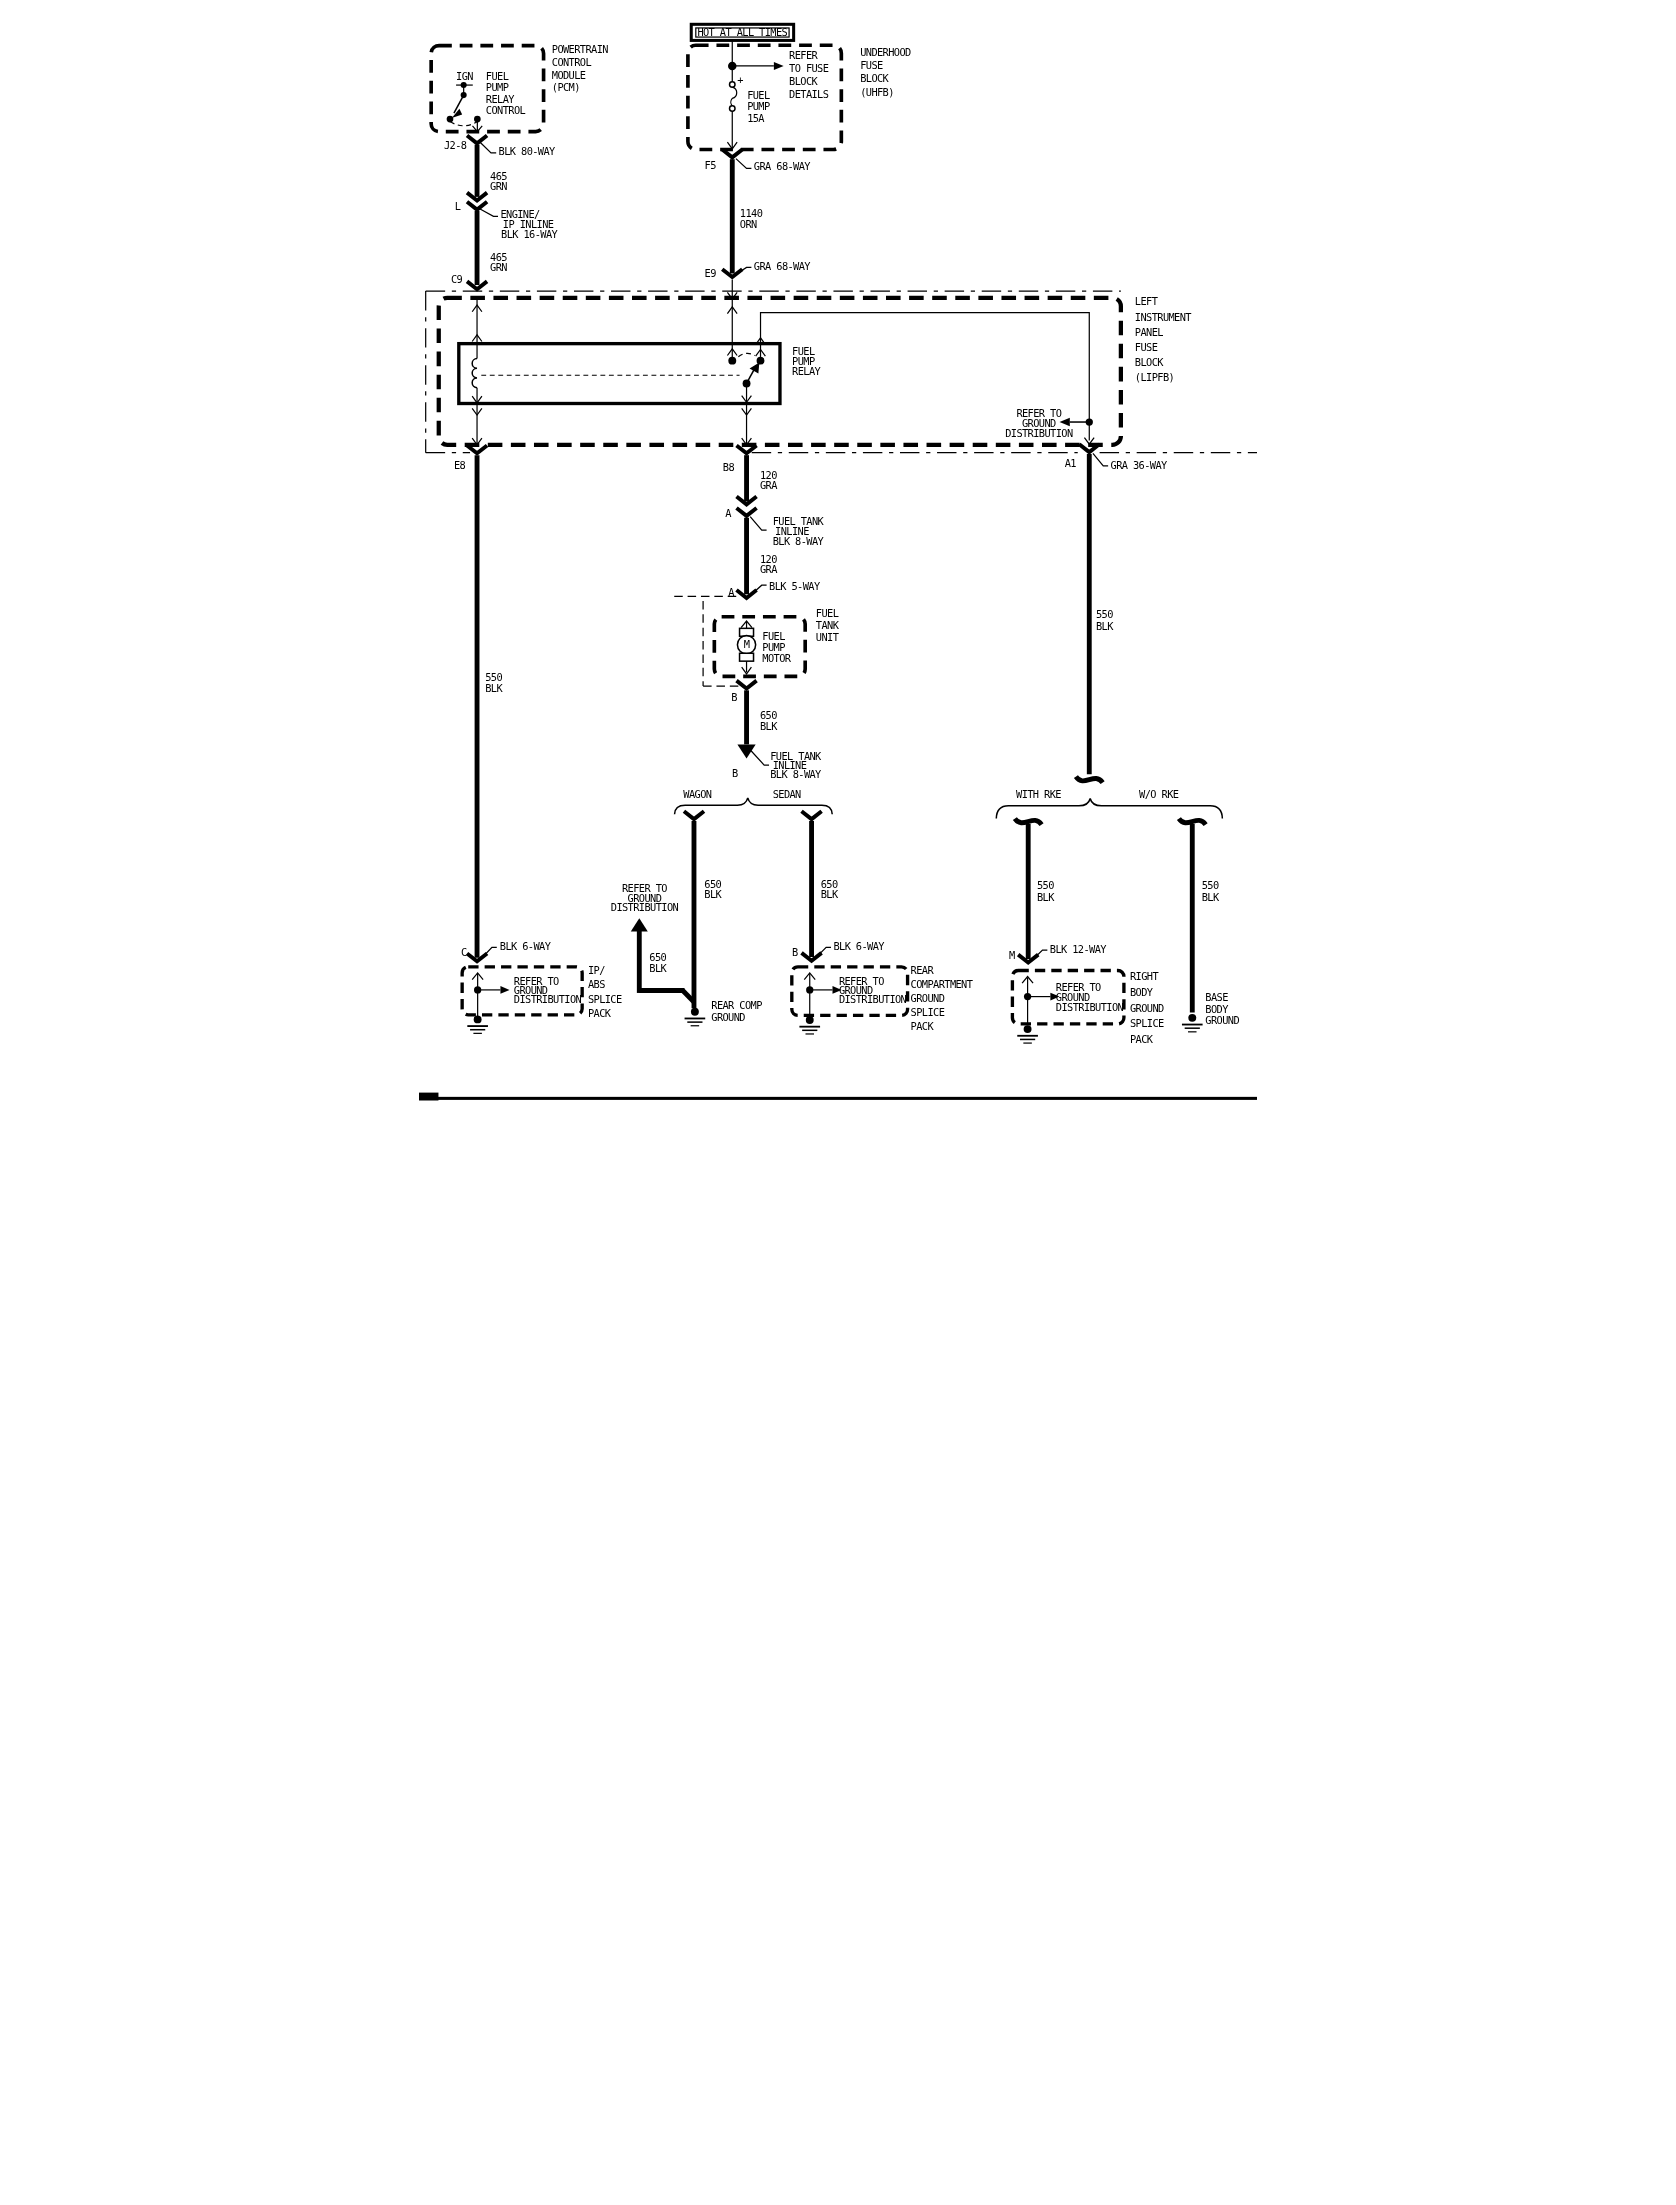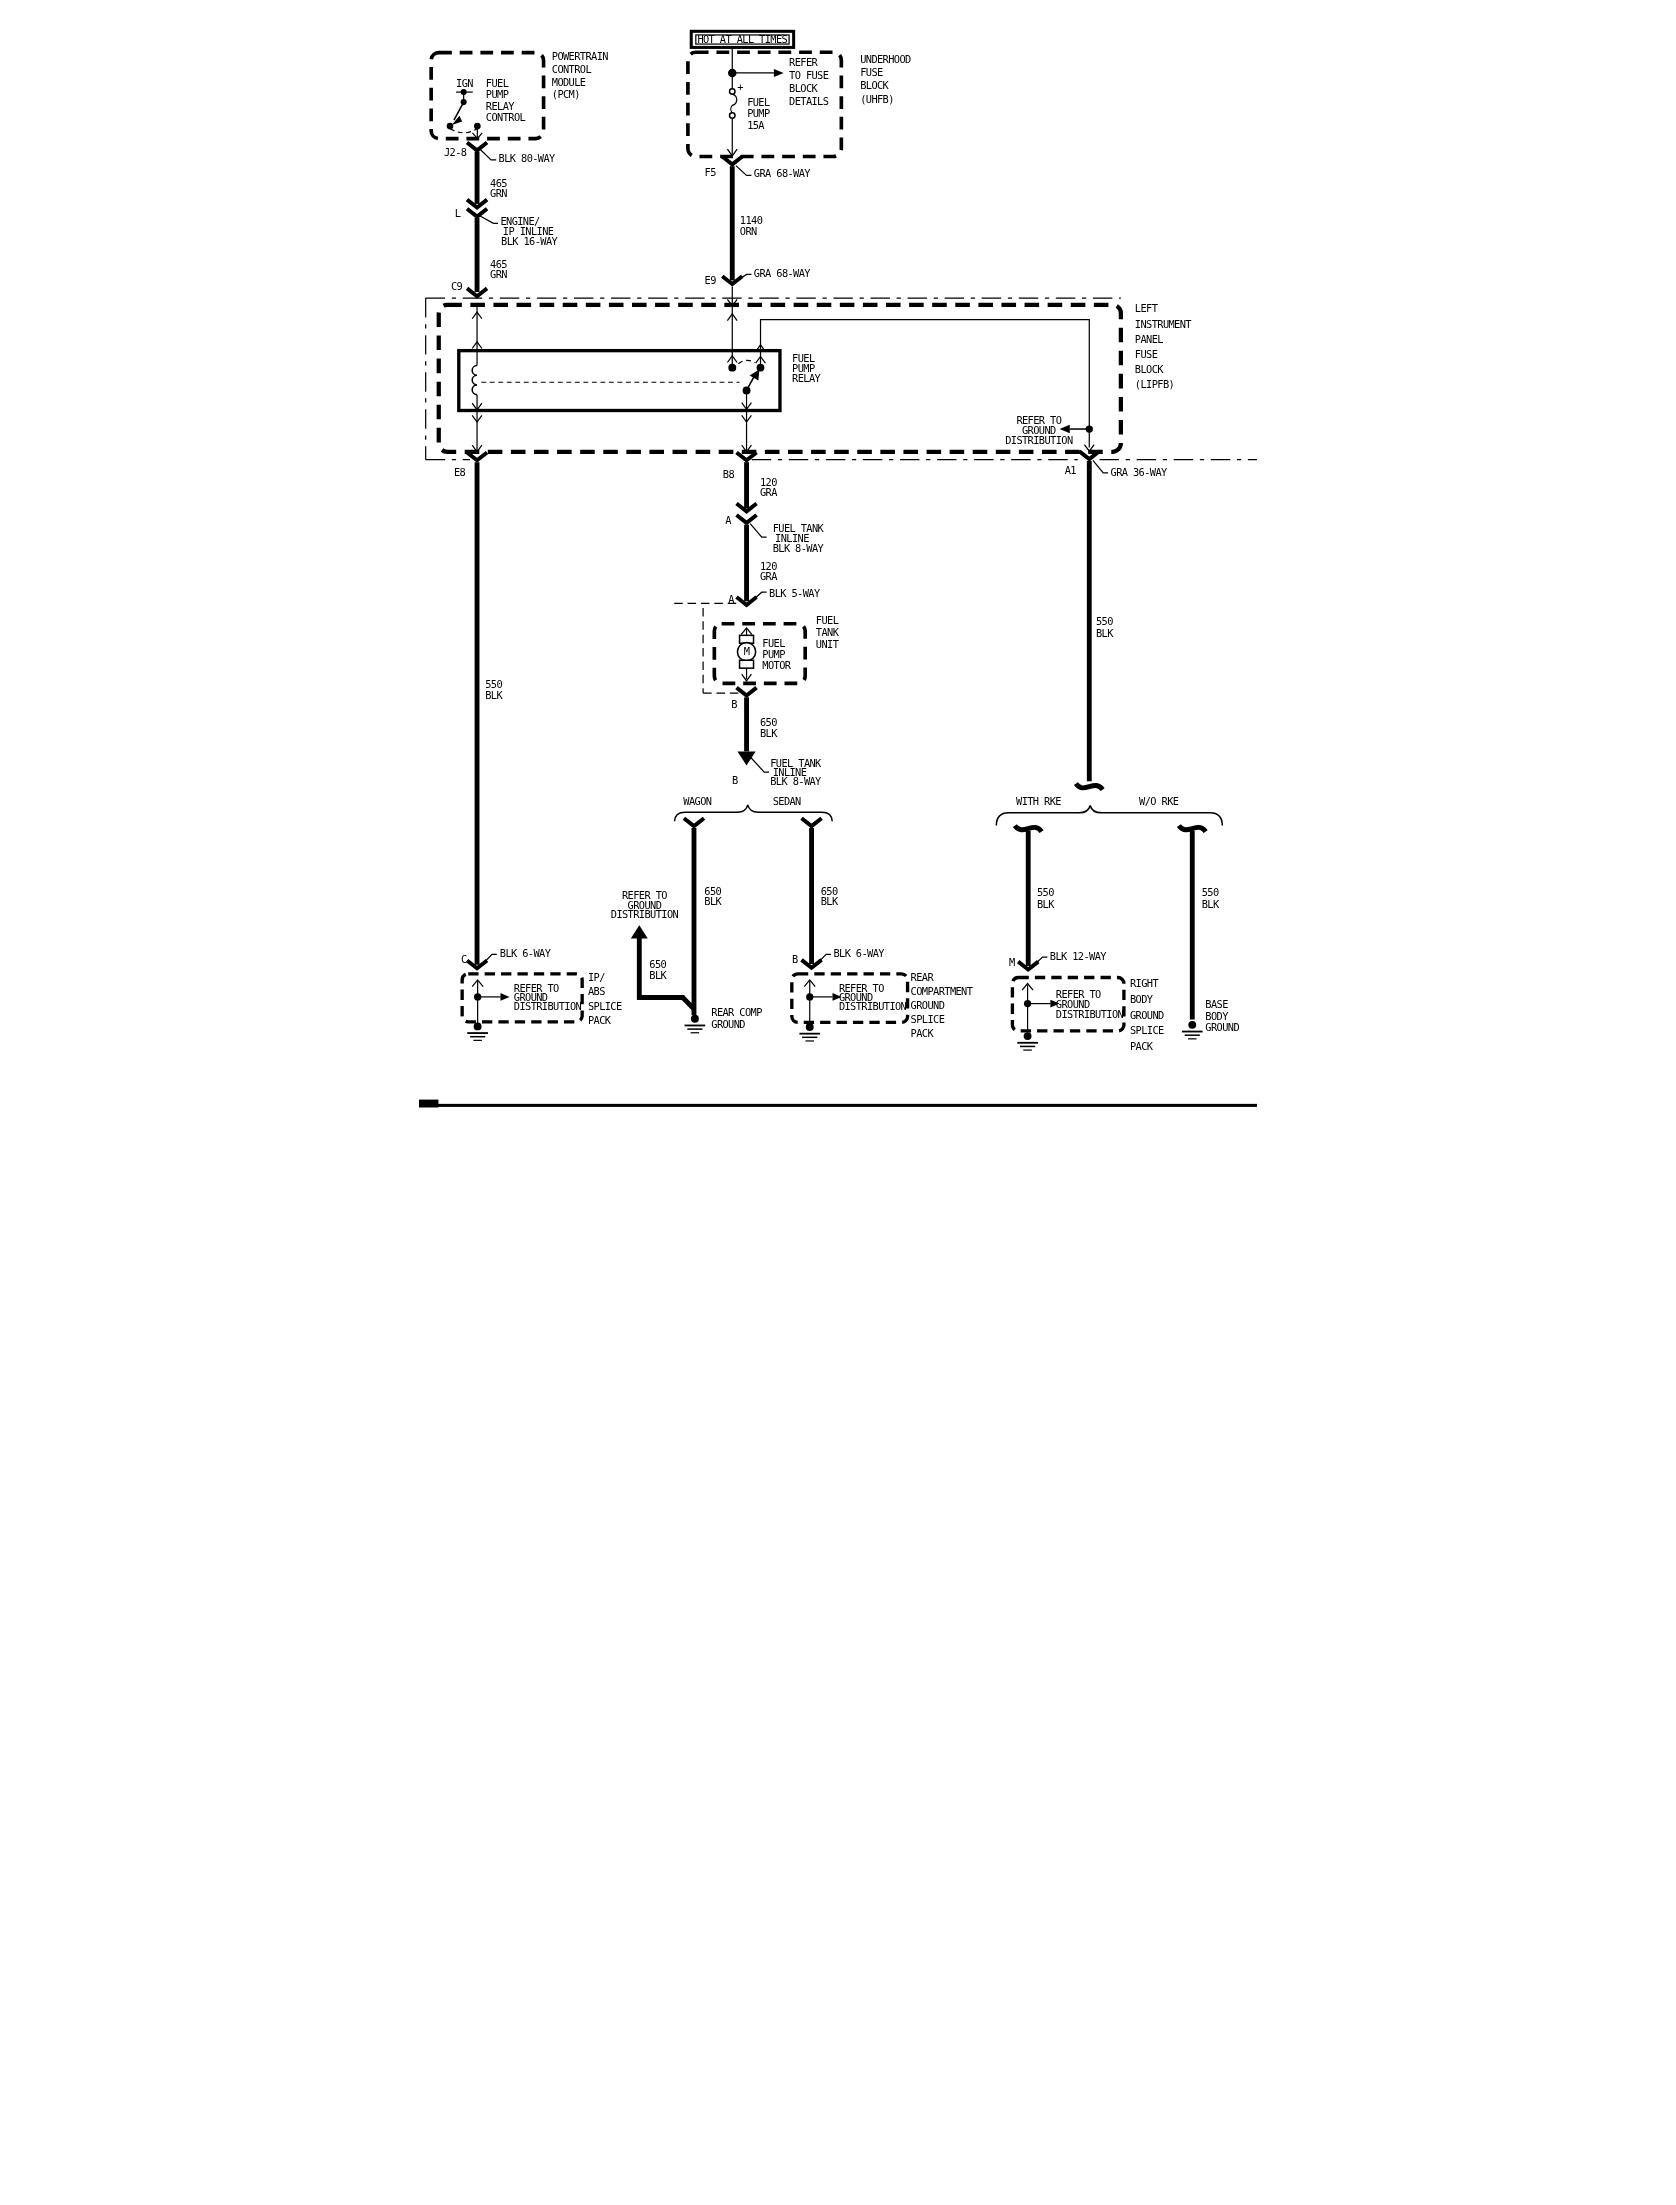--- a/index.html
+++ b/index.html
@@ -1,16 +1,16 @@
 <!DOCTYPE html>
 <html style="font-size:9.7px"><head>
 <meta charset="utf-8">
 <style>
   html,body{margin:0;padding:0;background:#ffffff;}
-  .page{width:100%;max-width:838px;margin:7px auto;background:#fff;}
+  .page{width:100%;max-width:838px;margin:0 auto;background:#fff;}
   svg{display:block;width:100%;height:auto;}
   text{font-family:"DejaVu Sans Mono","Liberation Mono",monospace;font-size:34px;letter-spacing:-2px;fill:#000;white-space:pre;}
   .ctr{text-anchor:middle;}
   .w16{stroke:#000;stroke-width:16;fill:none;}
   .chev{stroke:#000;stroke-width:13;fill:none;stroke-linejoin:miter;}
   .t{stroke:#000;stroke-width:4;fill:none;}
   .t5{stroke:#000;stroke-width:5;fill:none;}
   .t6{stroke:#000;stroke-width:6;fill:none;}
   .relaybox{fill:none;stroke:#000;stroke-width:11;}
   .dashA{fill:none;stroke:#000;stroke-width:12;stroke-dasharray:42 26;}

